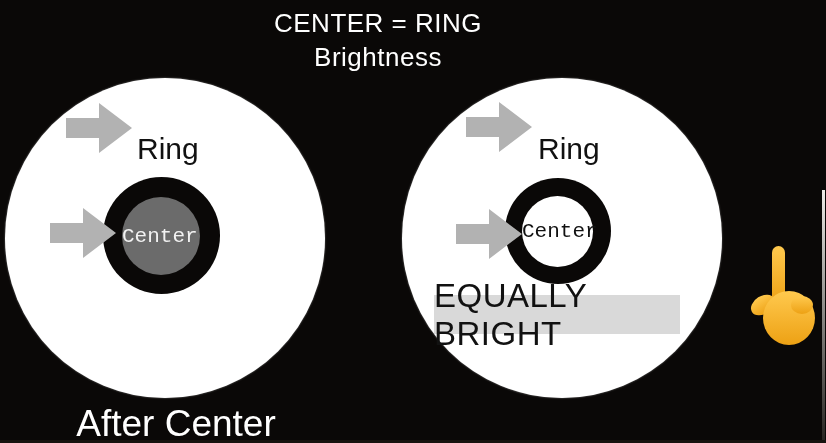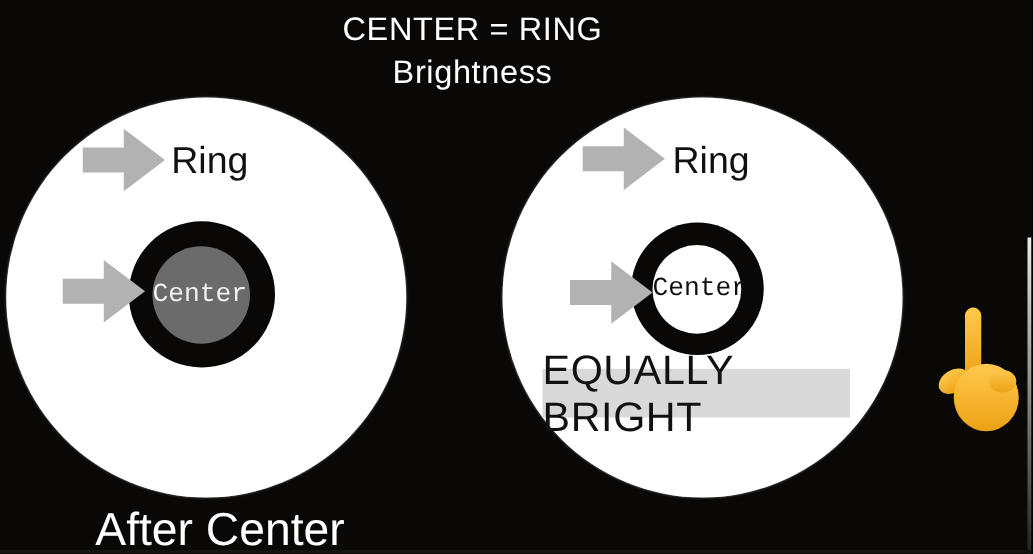--- a/index.html
+++ b/index.html
@@ -24,21 +24,21 @@
   .disc-left{left:5px;top:78px;width:320px;height:320px;}
   .disc-right{left:402px;top:78px;width:320px;height:320px;}
   .annulus{background:var(--c-annulus);border-radius:50%;}
   .annulus-left{left:103px;top:177px;width:117px;height:117px;}
   .annulus-right{left:505px;top:178px;width:106px;height:106px;}
   .center-disc{border-radius:50%;display:flex;align-items:center;justify-content:flex-start;font-family:Liberation Mono, monospace;}
   .center-left{left:122px;top:197px;width:78px;height:78px;background:var(--c-bleached-center-gray);
     color:#f2f2f2;font-size:21px;}
   .center-right{left:522px;top:196px;width:71px;height:71px;background:var(--c-disc);
     color:var(--c-text-dark);font-size:21px;}
-  .ring-label{color:var(--c-text-dark);font-size:30px;}
+  .ring-label{color:var(--c-text-dark);font-size:30px;margin-top:20px;}
   .ring-label-left{left:137px;top:112px;}
   .ring-label-right{left:538px;top:112px;}
   .arrow{color:var(--c-arrow-gray);width:66px;height:50px;}
   .arrow-ring-left{left:66px;top:103px;}
   .arrow-center-left{left:50px;top:208px;}
   .arrow-ring-right{left:466px;top:102px;}
   .arrow-center-right{left:456px;top:209px;}
   .badge{
     left:434px;top:295px;width:246px;height:39px;
     background:var(--c-badge-background);color:var(--c-text-dark);

